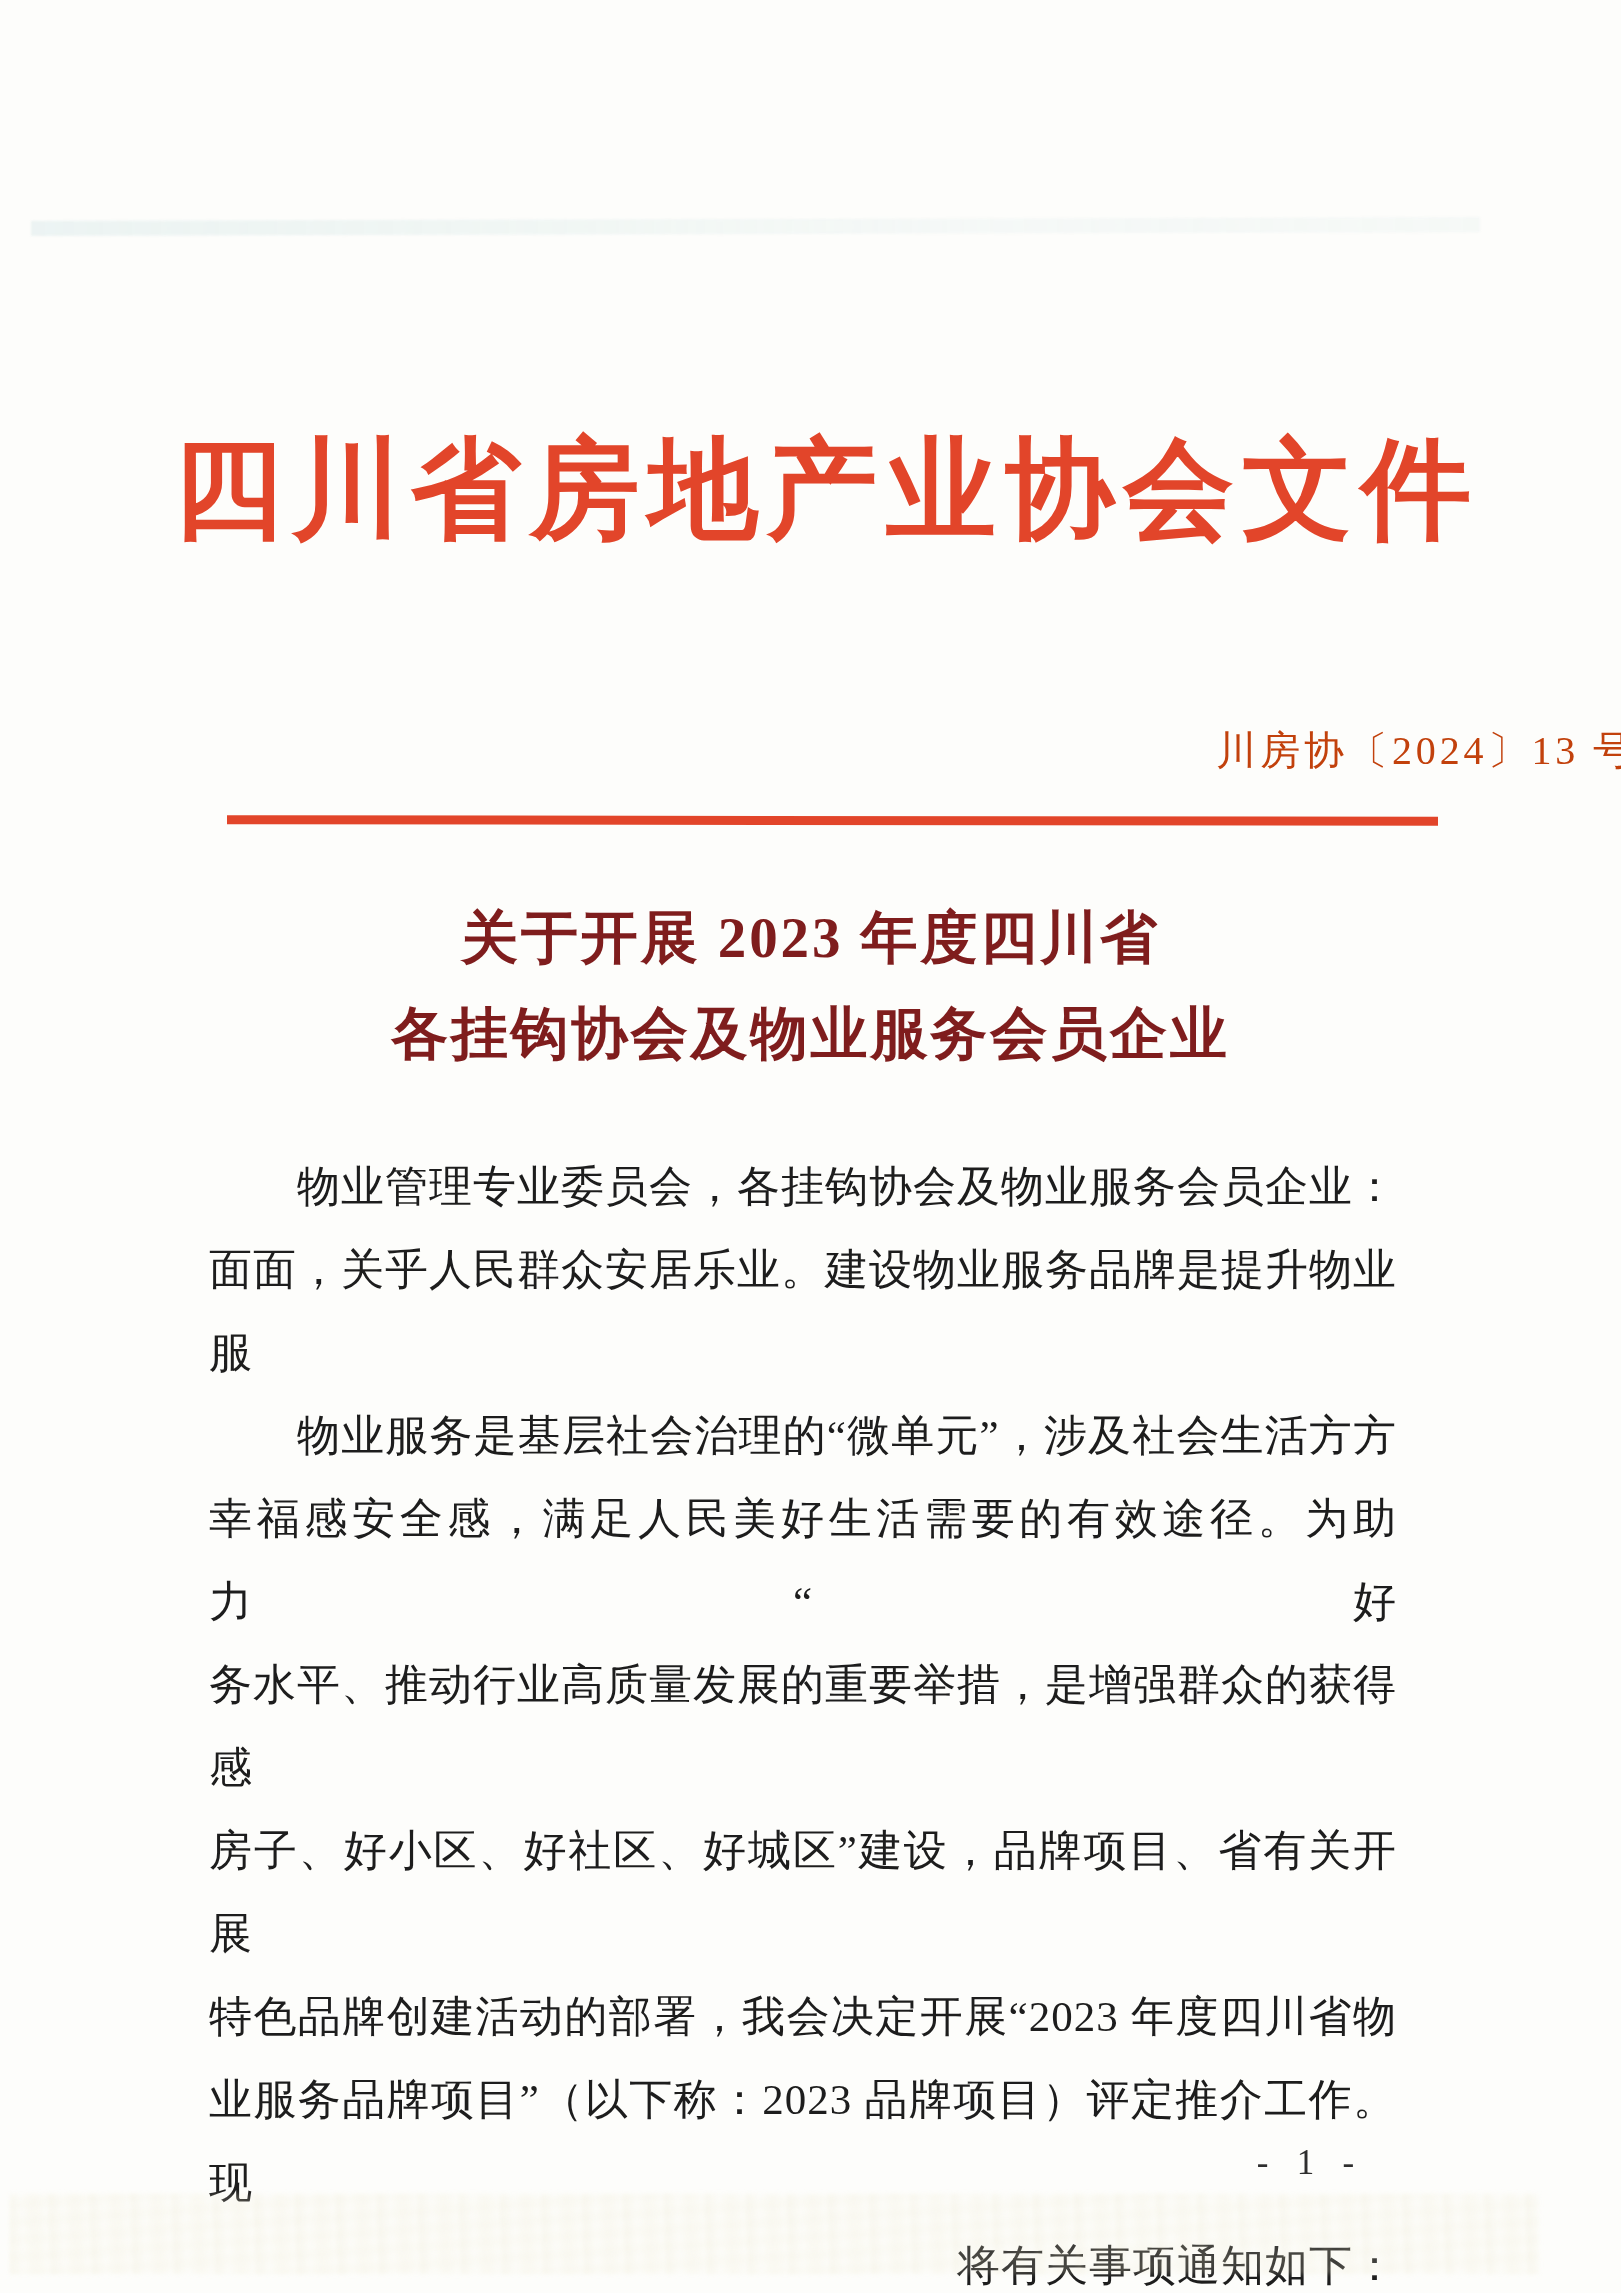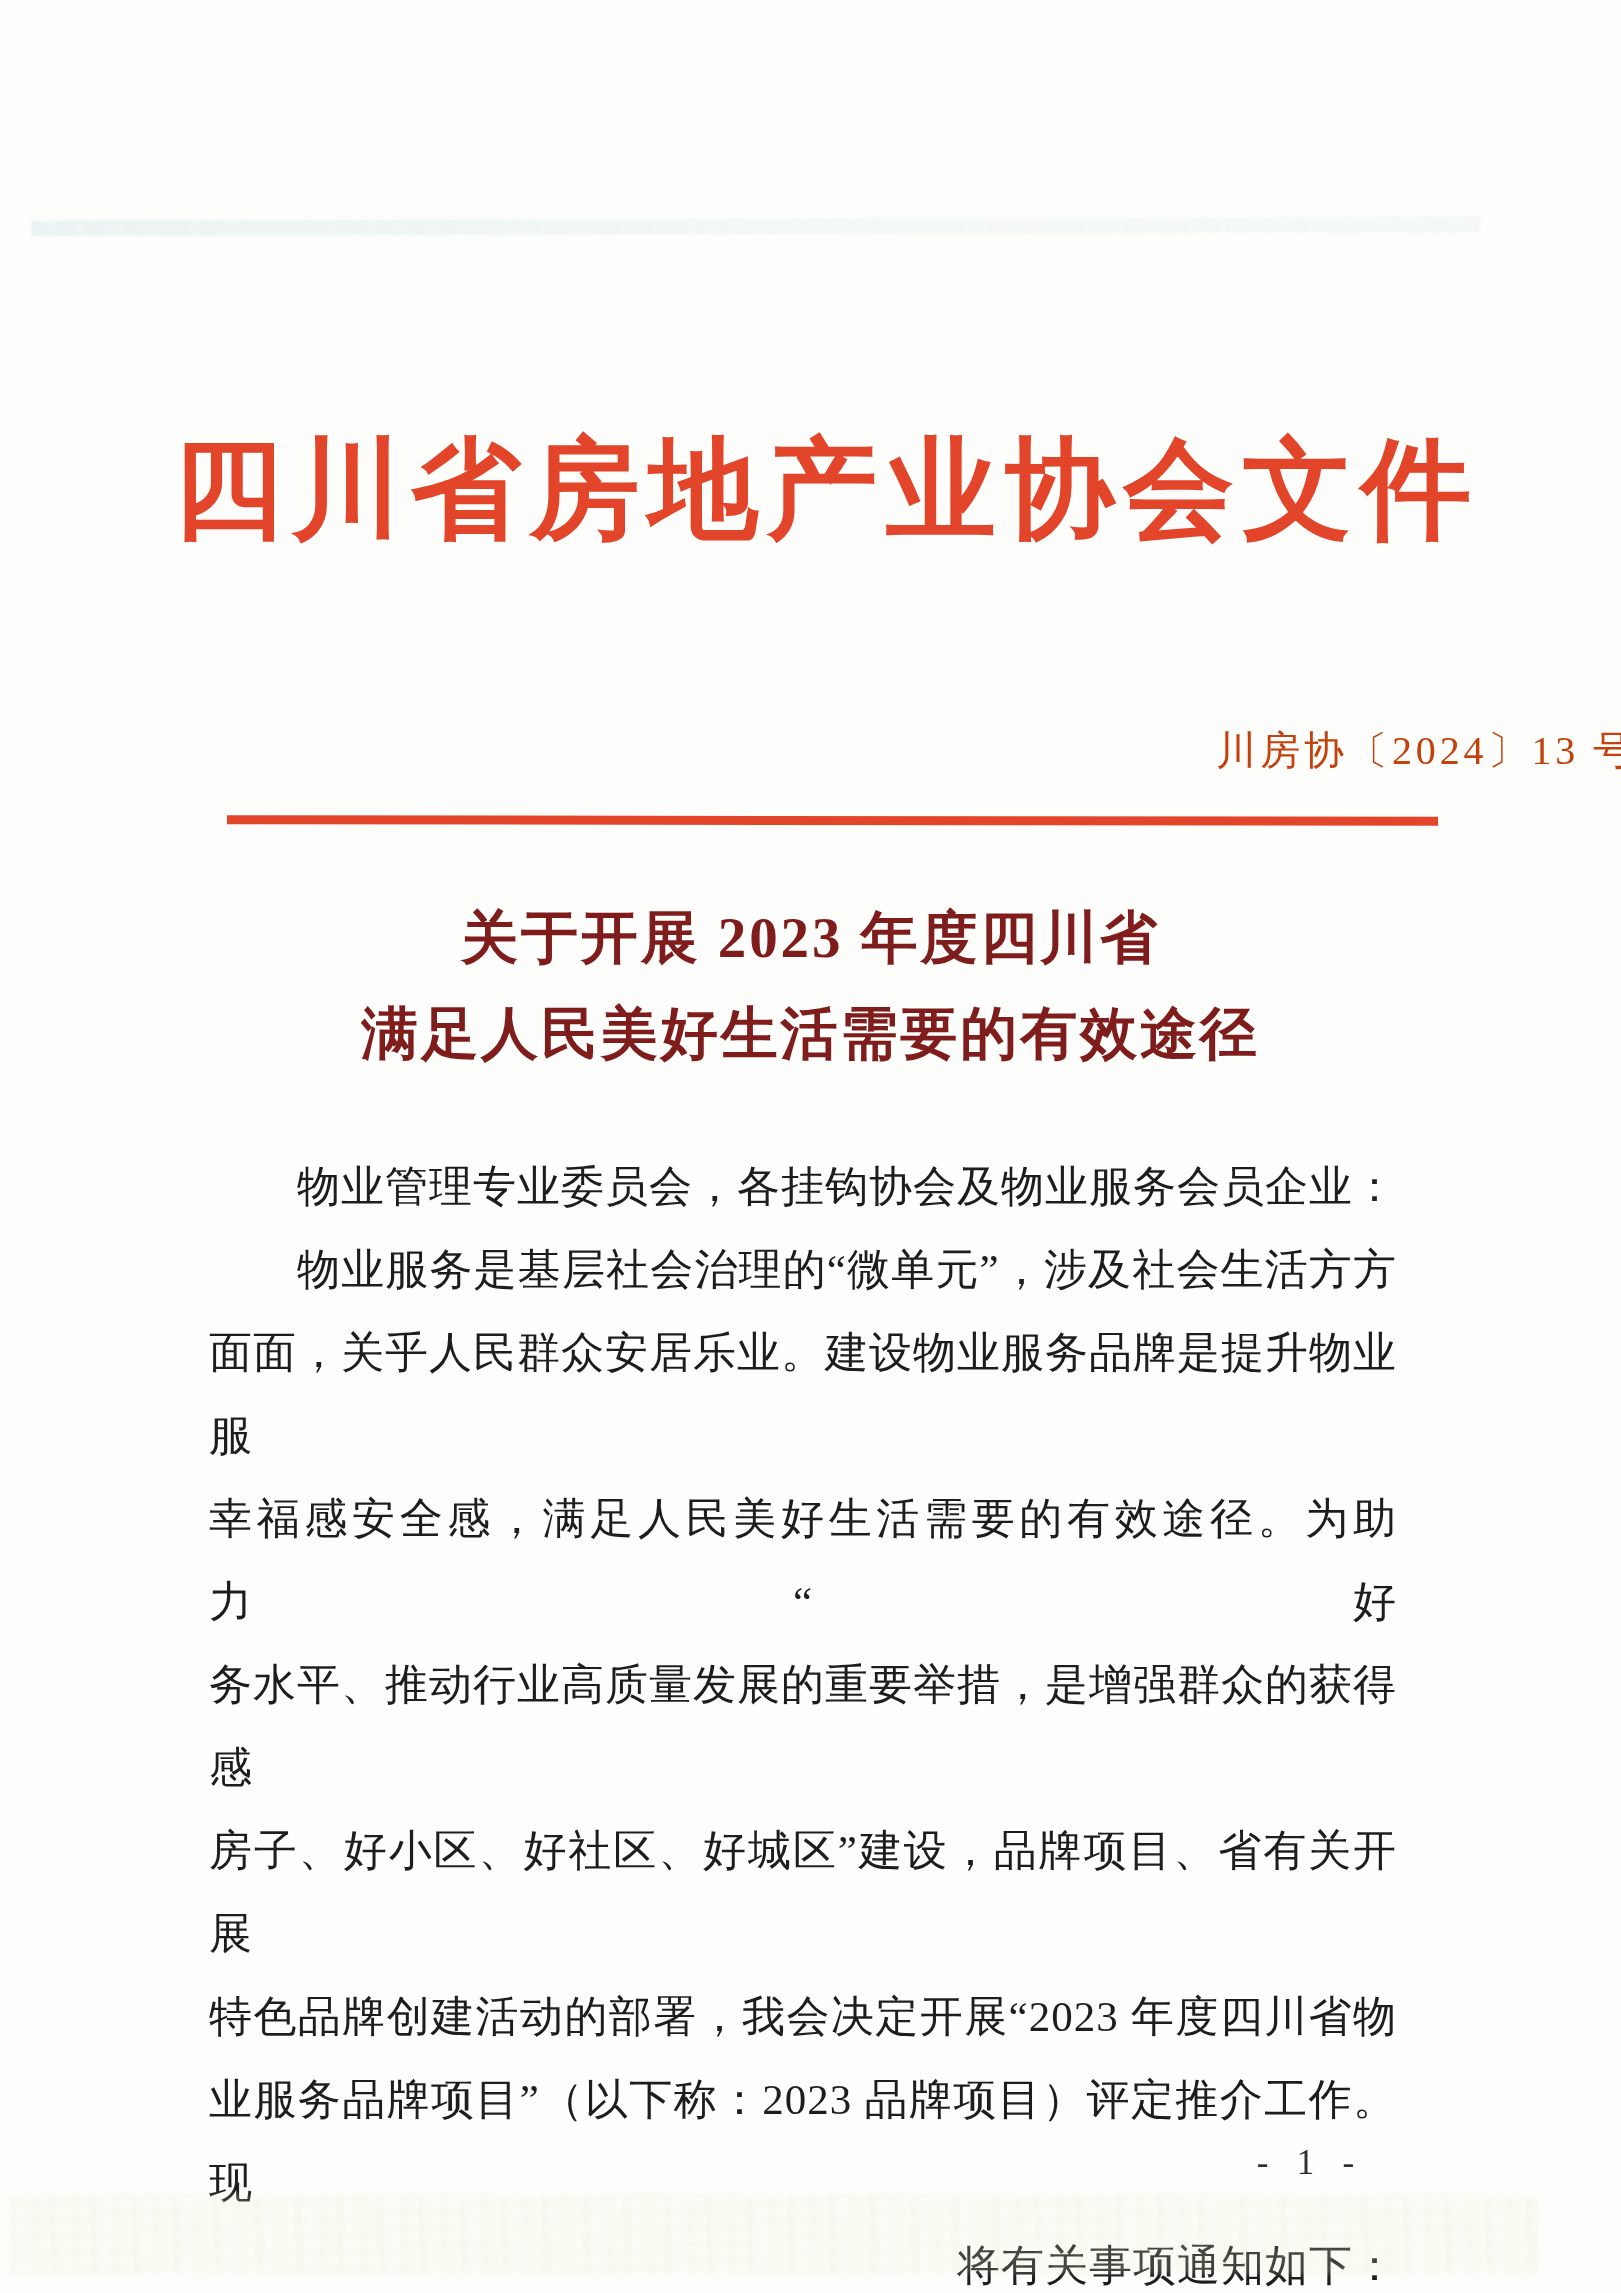--- a/index.html
+++ b/index.html
@@ -127,27 +127,27 @@
   <div class="artifact-top"></div>
 
   <div class="org-header">四川省房地产业协会文件</div>
 
   <div class="doc-number">川房协〔2024〕13 号</div>
 
   <div class="red-rule"></div>
 
   <div class="doc-title">
     <div>关于开展 2023 年度四川省</div>
-    <div>满足人民美好生活需要的有效途径</div>
+    <div>各挂钩协会及物业服务会员企业</div>
   </div>
 
   <div class="body-block">
     <div class="body-line">物业管理专业委员会，各挂钩协会及物业服务会员企业：</div>
+    <div class="body-line line-justify">面面，关乎人民群众安居乐业。建设物业服务品牌是提升物业服</div>
     <div class="body-line line-justify line-indent">物业服务是基层社会治理的“微单元”，涉及社会生活方方</div>
-    <div class="body-line line-justify">面面，关乎人民群众安居乐业。建设物业服务品牌是提升物业服</div>
     <div class="body-line line-justify">幸福感安全感，满足人民美好生活需要的有效途径。为助力“好</div>
     <div class="body-line line-justify">务水平、推动行业高质量发展的重要举措，是增强群众的获得感</div>
     <div class="body-line line-justify">房子、好小区、好社区、好城区”建设，品牌项目、省有关开展</div>
     <div class="body-line line-justify">特色品牌创建活动的部署，我会决定开展“2023 年度四川省物</div>
     <div class="body-line line-justify">业服务品牌项目”（以下称：2023 品牌项目）评定推介工作。现</div>
     <div class="body-line">将有关事项通知如下：</div>
 
   </div>
 
   <div class="page-number">- 1 -</div>

